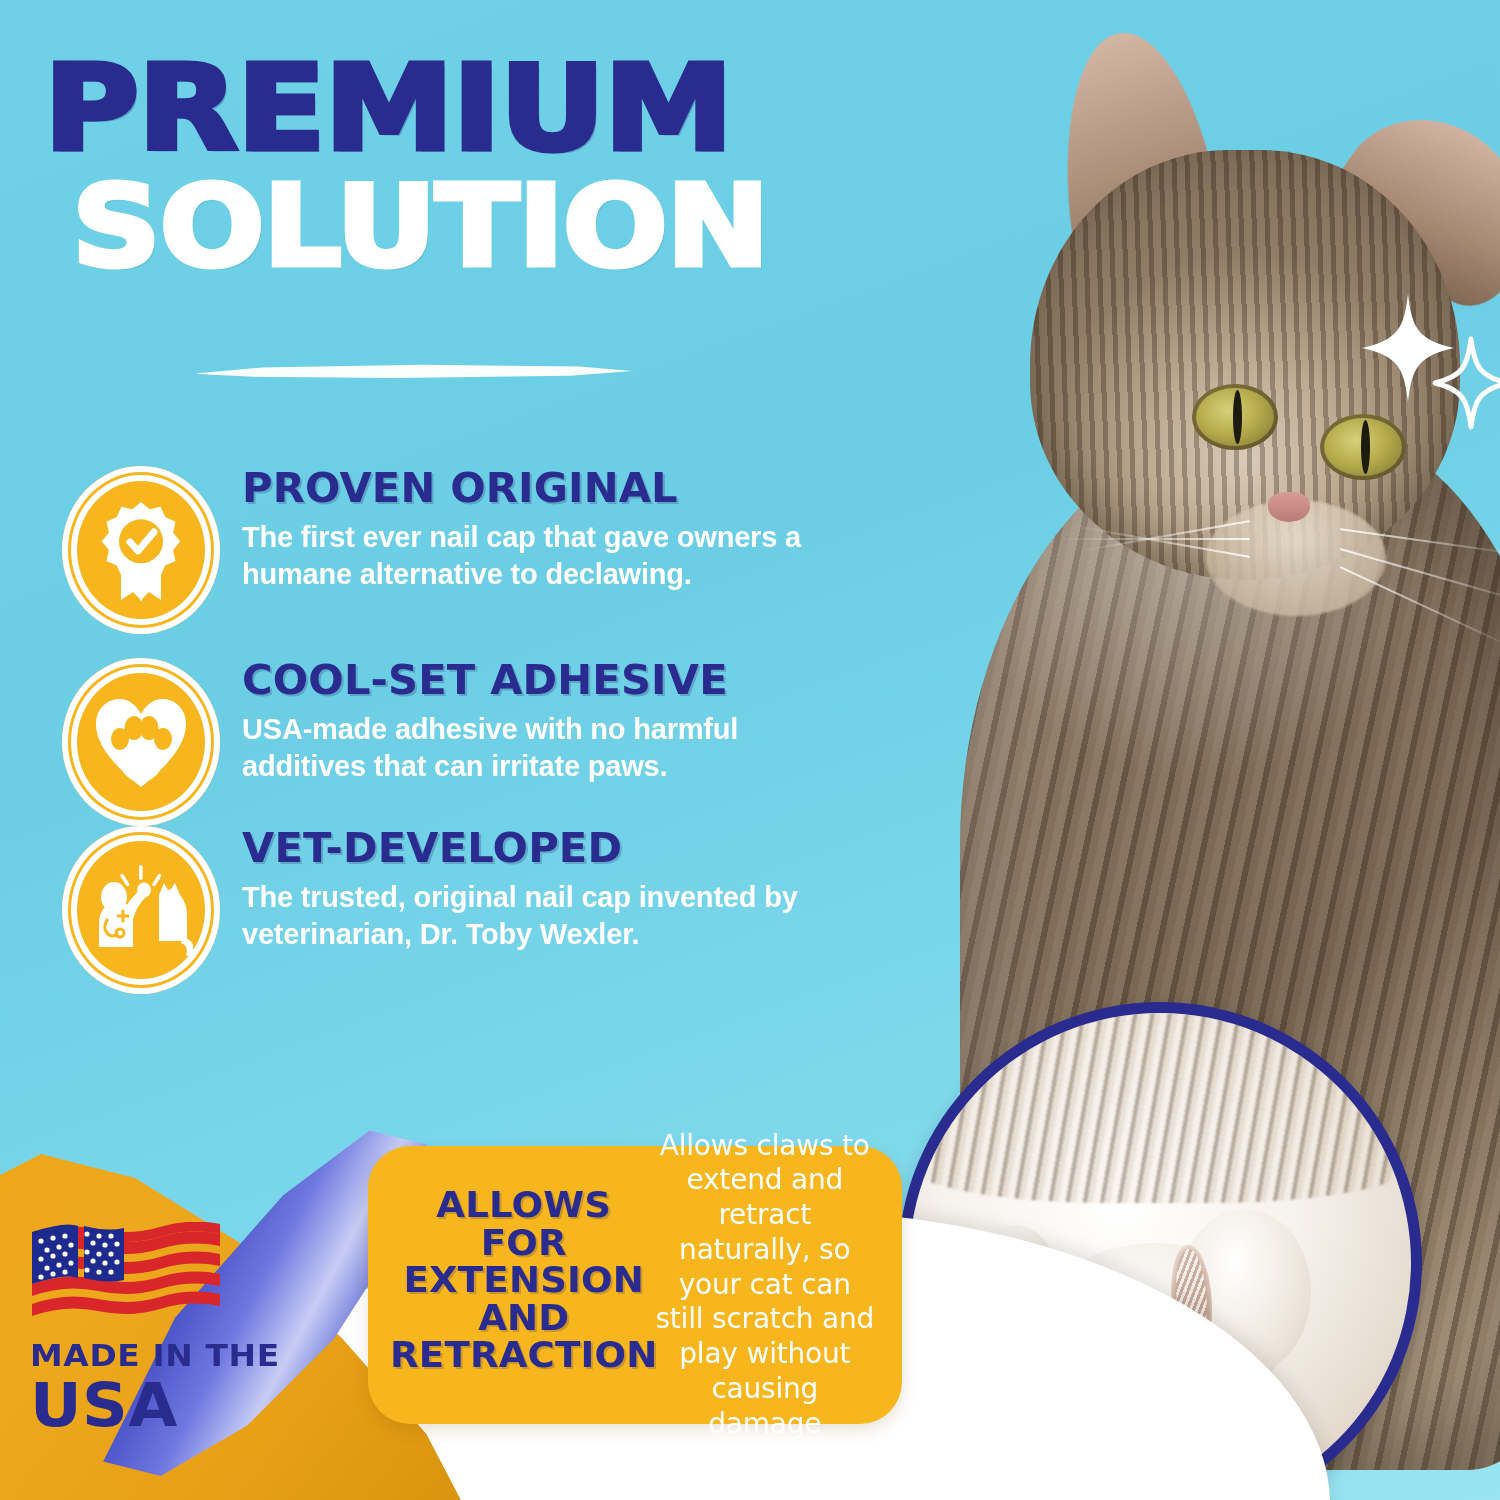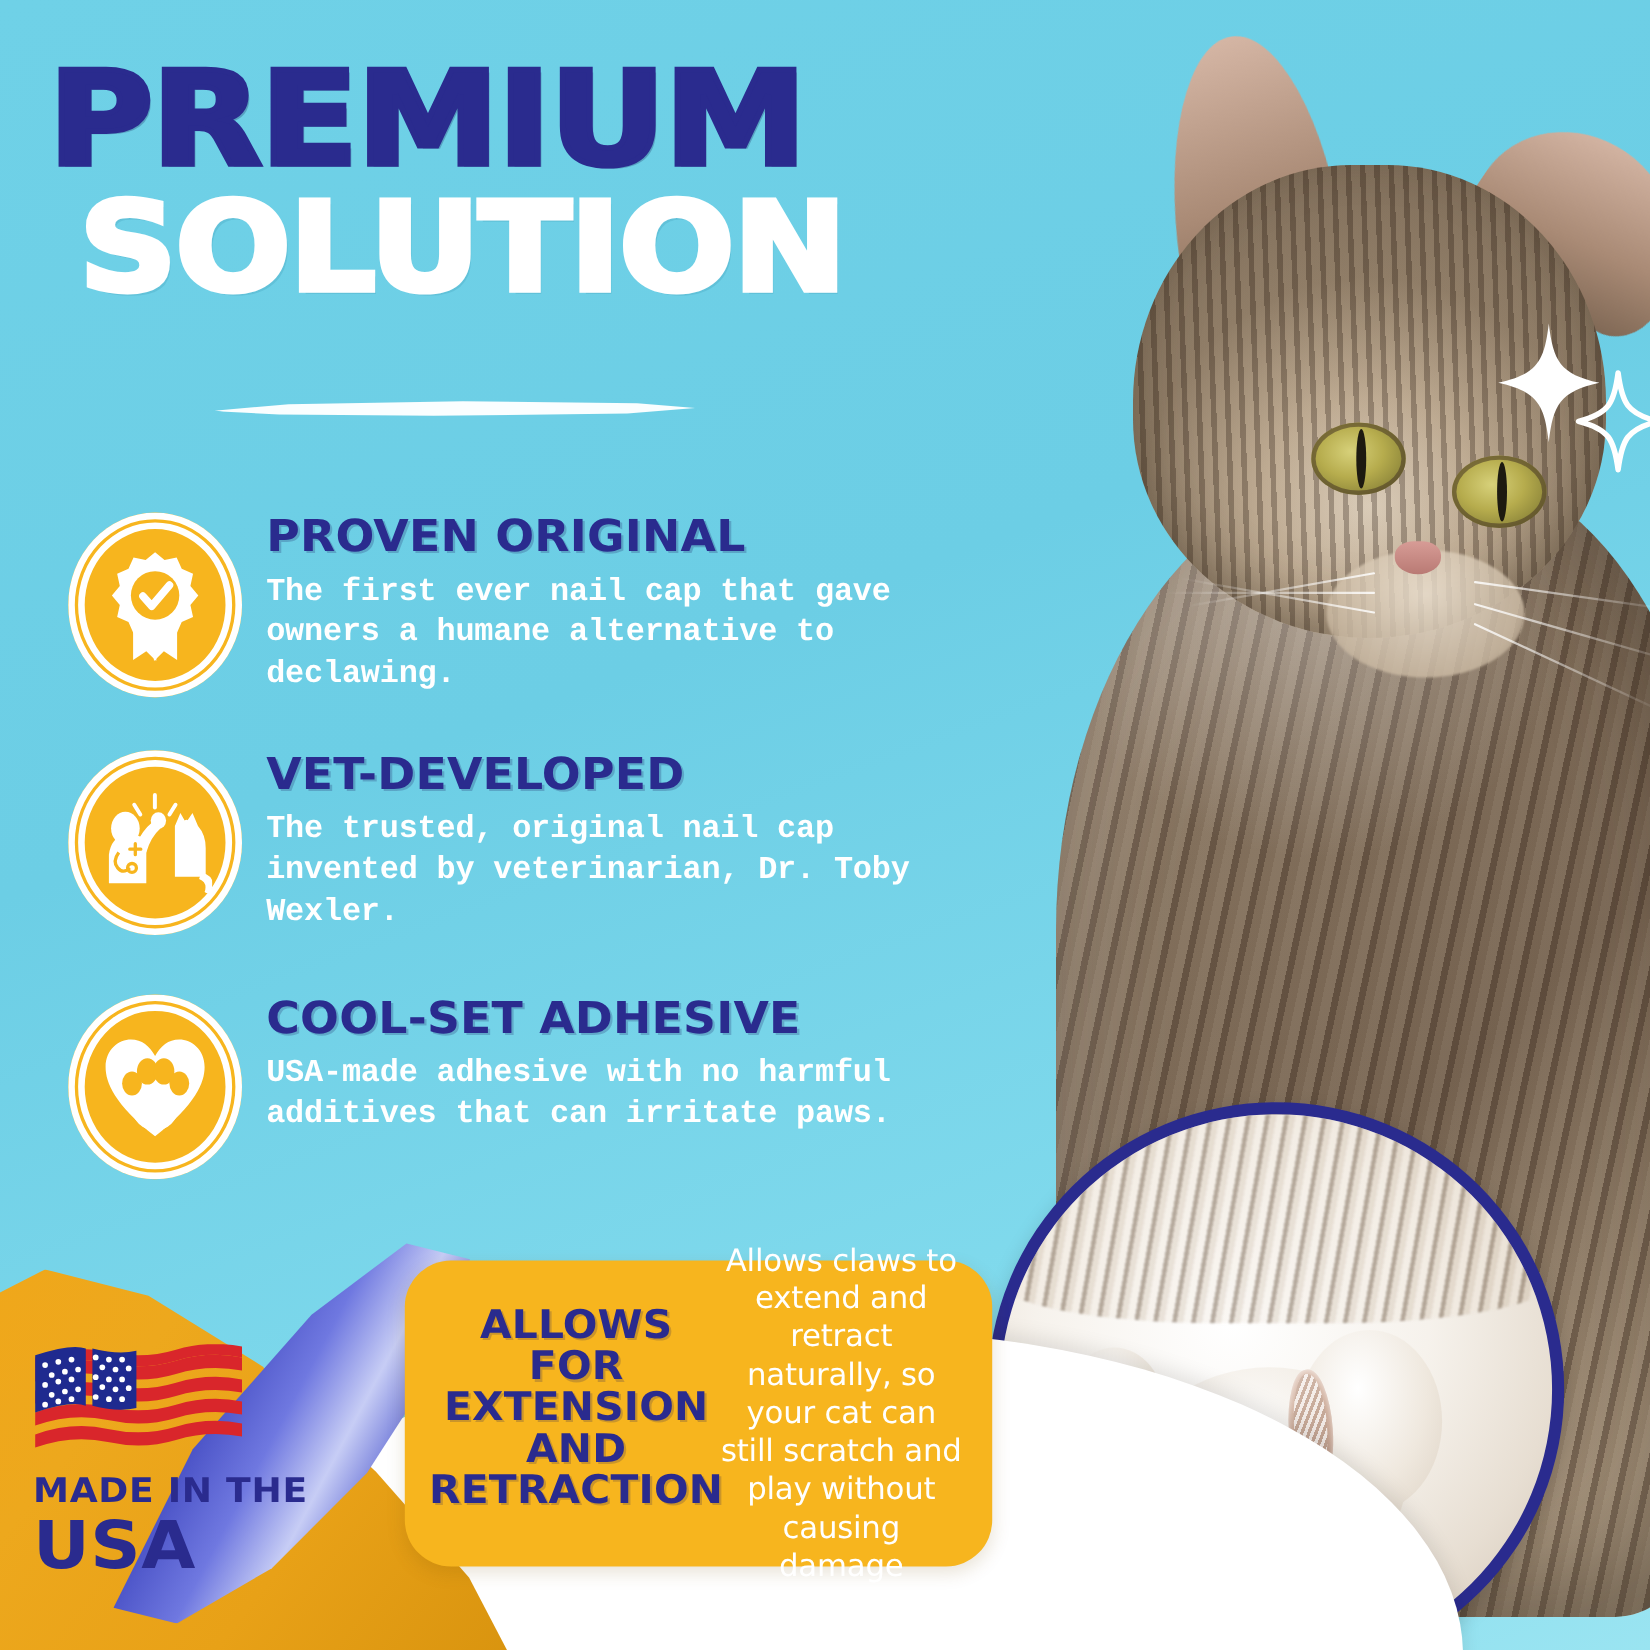--- a/index.html
+++ b/index.html
@@ -73,38 +73,38 @@
     text-shadow:3px 3px 0 rgba(60,150,180,.25);
     transform:scaleX(1.10);transform-origin:left center;
   }
   .swoosh{position:absolute;left:192px;top:360px;width:440px;height:22px;
     background:#fff;border-radius:50%;
     clip-path:polygon(0% 62%, 16% 34%, 52% 22%, 88% 30%, 100% 50%, 86% 72%, 46% 82%, 14% 76%);
     filter:blur(.3px);opacity:.97;}
 
   
   .features{position:absolute;left:62px;top:466px;width:790px;}
-  .feature{position:relative;display:flex;align-items:flex-start;margin-bottom:48px;}
+  .feature{position:relative;display:flex;align-items:flex-start;margin-bottom:24px;}
   .badge{
     flex:0 0 auto;width:158px;height:168px;margin-right:22px;position:relative;
     border-radius:50%;background:#f7b51e;
     box-shadow:0 0 0 6px #ffffff inset, 0 0 0 0 transparent;
   }
   .badge .ring{position:absolute;inset:9px;border:6px solid #fff;border-radius:50%;}
   .badge svg{position:absolute;left:50%;top:50%;transform:translate(-50%,-50%);}
   .f-text{flex:1 1 auto;padding-top:2px;}
   .f-head{
     font-family:"DejaVu Sans", sans-serif;font-weight:bold;
     font-size:40px;line-height:1.04;color:#2a2b8e;letter-spacing:.2px;
     text-shadow:2px 2px 0 rgba(25,25,90,.22);
     transform:scaleX(1.04);transform-origin:left center;
     margin:0 0 9px 0;
   }
   .f-body{
-    font-family:Liberation Mono, monospace;font-weight:bold;
+    font-family:Liberation Sans, sans-serif;font-weight:bold;
     font-size:29px;line-height:1.30;color:#ffffff;margin:0;letter-spacing:-.2px;
   }
 
   
   .gold-layer{
     position:absolute;left:-6px;bottom:-6px;width:470px;height:400px;
     background:linear-gradient(128deg,#f0a71a 0%,#eda81d 30%,#e8a117 65%,#d9940f 100%);
     clip-path:polygon(0% 18%, 10% 12%, 30% 18%, 52% 34%, 74% 58%, 92% 82%, 100% 100%, 0% 100%);
   }
   .white-page{
@@ -224,72 +224,72 @@
           <circle cx="46" cy="43.3" r="22" fill="#f7b51e"></circle>
           <path d="M35 44 l8 9 16 -19" fill="none" stroke="#ffffff" stroke-width="7" stroke-linecap="round" stroke-linejoin="round"></path>
         </svg>
       </div>
       <div class="f-text">
         <p class="f-head">PROVEN ORIGINAL</p>
         <p class="f-body">The first ever nail cap that gave owners a humane alternative to declawing.</p>
       </div>
     </div>
 
-    <div class="feature" style="margin-bottom:54px;">
-      <div class="badge">
-        <div class="ring"></div>
-        <svg width="104" height="94" viewBox="0 0 104 94">
-          <g fill="#ffffff">
-
-            <rect x="50" y="2" width="3.6" height="15" rx="1.8"></rect>
-            <rect x="34" y="10" width="3.6" height="14" rx="1.8" transform="rotate(-32 35.8 17)"></rect>
-            <rect x="66" y="10" width="3.6" height="14" rx="1.8" transform="rotate(32 67.8 17)"></rect>
-            <rect x="25" y="24" width="3.6" height="13" rx="1.8" transform="rotate(-62 26.8 30)"></rect>
-            <rect x="75" y="24" width="3.6" height="13" rx="1.8" transform="rotate(62 76.8 30)"></rect>
-
-            <ellipse cx="25" cy="34" rx="13" ry="15"></ellipse>
-
-            <path d="M10 58 q2 -16 15 -18 l10 0 q7 2 9 10 l0 34 -34 0 Z"></path>
-
-            <path d="M34 50 q6 -14 16 -22 l7 6 q-9 8 -13 22 Z"></path>
-
-            <ellipse cx="55" cy="27" rx="7" ry="7.5"></ellipse>
-
-            <path d="M70 32 l5 -12 5 9 6 -9 5 12 q7 8 7 20 l0 26 -28 0 0 -26 q0 -12 0 -20 Z"></path>
-            <path d="M94 74 q14 4 9 16 q-2 5 -6 2 q3 -9 -5 -12 Z"></path>
-          </g>
-
-          <path d="M19 56 q-6 8 -1 14 q5 6 11 0" fill="none" stroke="#f7b51e" stroke-width="3"></path>
-          <circle cx="31" cy="70" r="4" fill="none" stroke="#f7b51e" stroke-width="3"></circle>
-          <path d="M34 48 l0 10 M29 53 l10 0" stroke="#f7b51e" stroke-width="3" stroke-linecap="round"></path>
-        </svg>
-      </div>
-      <div class="f-text">
-        <p class="f-head">VET-DEVELOPED</p>
-        <p class="f-body">The trusted, original nail cap invented by veterinarian, Dr. Toby Wexler.</p>
-      </div>
-    </div>
-
     <div class="feature" style="margin-bottom:0;">
       <div class="badge">
         <div class="ring"></div>
         <svg width="98" height="96" viewBox="0 0 98 96">
           <path d="M49 93 C12 64 4 44 4 30 C4 14 16 5 27 5 C37 5 44 11 49 20 C54 11 61 5 71 5 C82 5 94 14 94 30 C94 44 86 64 49 93 Z" fill="#ffffff"></path>
           <g fill="#f7b51e">
             <ellipse cx="28" cy="45" rx="9" ry="11"></ellipse>
             <ellipse cx="42" cy="34" rx="9.5" ry="12"></ellipse>
             <ellipse cx="57" cy="34" rx="9.5" ry="12"></ellipse>
             <ellipse cx="71" cy="45" rx="9" ry="11"></ellipse>
           </g>
           <path d="M49 48 C62 48 70 58 70 68 C70 78 60 88 49 88 C38 88 28 78 28 68 C28 58 36 48 49 48 Z" fill="#ffffff"></path>
         </svg>
       </div>
       <div class="f-text">
         <p class="f-head">COOL-SET ADHESIVE</p>
         <p class="f-body">USA-made adhesive with no harmful additives that can irritate paws.</p>
+      </div>
+    </div>
+
+    <div class="feature" style="margin-bottom:54px;">
+      <div class="badge">
+        <div class="ring"></div>
+        <svg width="104" height="94" viewBox="0 0 104 94">
+          <g fill="#ffffff">
+
+            <rect x="50" y="2" width="3.6" height="15" rx="1.8"></rect>
+            <rect x="34" y="10" width="3.6" height="14" rx="1.8" transform="rotate(-32 35.8 17)"></rect>
+            <rect x="66" y="10" width="3.6" height="14" rx="1.8" transform="rotate(32 67.8 17)"></rect>
+            <rect x="25" y="24" width="3.6" height="13" rx="1.8" transform="rotate(-62 26.8 30)"></rect>
+            <rect x="75" y="24" width="3.6" height="13" rx="1.8" transform="rotate(62 76.8 30)"></rect>
+
+            <ellipse cx="25" cy="34" rx="13" ry="15"></ellipse>
+
+            <path d="M10 58 q2 -16 15 -18 l10 0 q7 2 9 10 l0 34 -34 0 Z"></path>
+
+            <path d="M34 50 q6 -14 16 -22 l7 6 q-9 8 -13 22 Z"></path>
+
+            <ellipse cx="55" cy="27" rx="7" ry="7.5"></ellipse>
+
+            <path d="M70 32 l5 -12 5 9 6 -9 5 12 q7 8 7 20 l0 26 -28 0 0 -26 q0 -12 0 -20 Z"></path>
+            <path d="M94 74 q14 4 9 16 q-2 5 -6 2 q3 -9 -5 -12 Z"></path>
+          </g>
+
+          <path d="M19 56 q-6 8 -1 14 q5 6 11 0" fill="none" stroke="#f7b51e" stroke-width="3"></path>
+          <circle cx="31" cy="70" r="4" fill="none" stroke="#f7b51e" stroke-width="3"></circle>
+          <path d="M34 48 l0 10 M29 53 l10 0" stroke="#f7b51e" stroke-width="3" stroke-linecap="round"></path>
+        </svg>
+      </div>
+      <div class="f-text">
+        <p class="f-head">VET-DEVELOPED</p>
+        <p class="f-body">The trusted, original nail cap invented by veterinarian, Dr. Toby Wexler.</p>
       </div>
     </div>
   </div>
 
   <div class="paw-inset">
     <div class="fur-top"></div>
     <div class="paw-pad" style="left:120px;top:230px;width:250px;height:200px;"></div>
     <div class="paw-pad" style="left:58px;top:212px;width:92px;height:112px;"></div>
     <div class="paw-pad" style="left:120px;top:268px;width:100px;height:126px;"></div>
     <div class="paw-pad" style="left:182px;top:296px;width:106px;height:130px;"></div>

